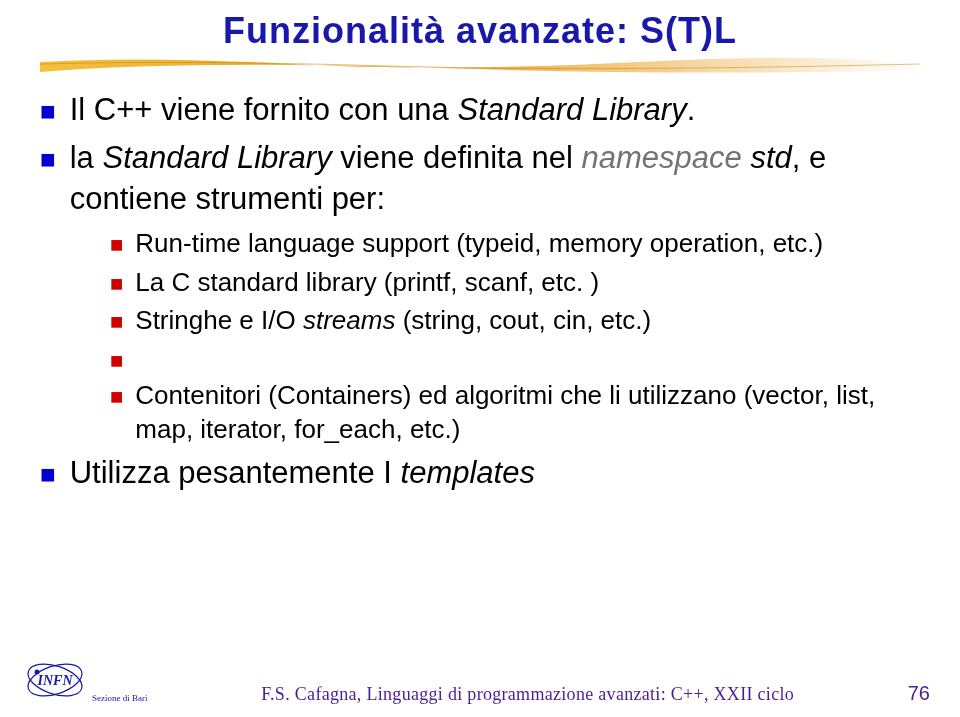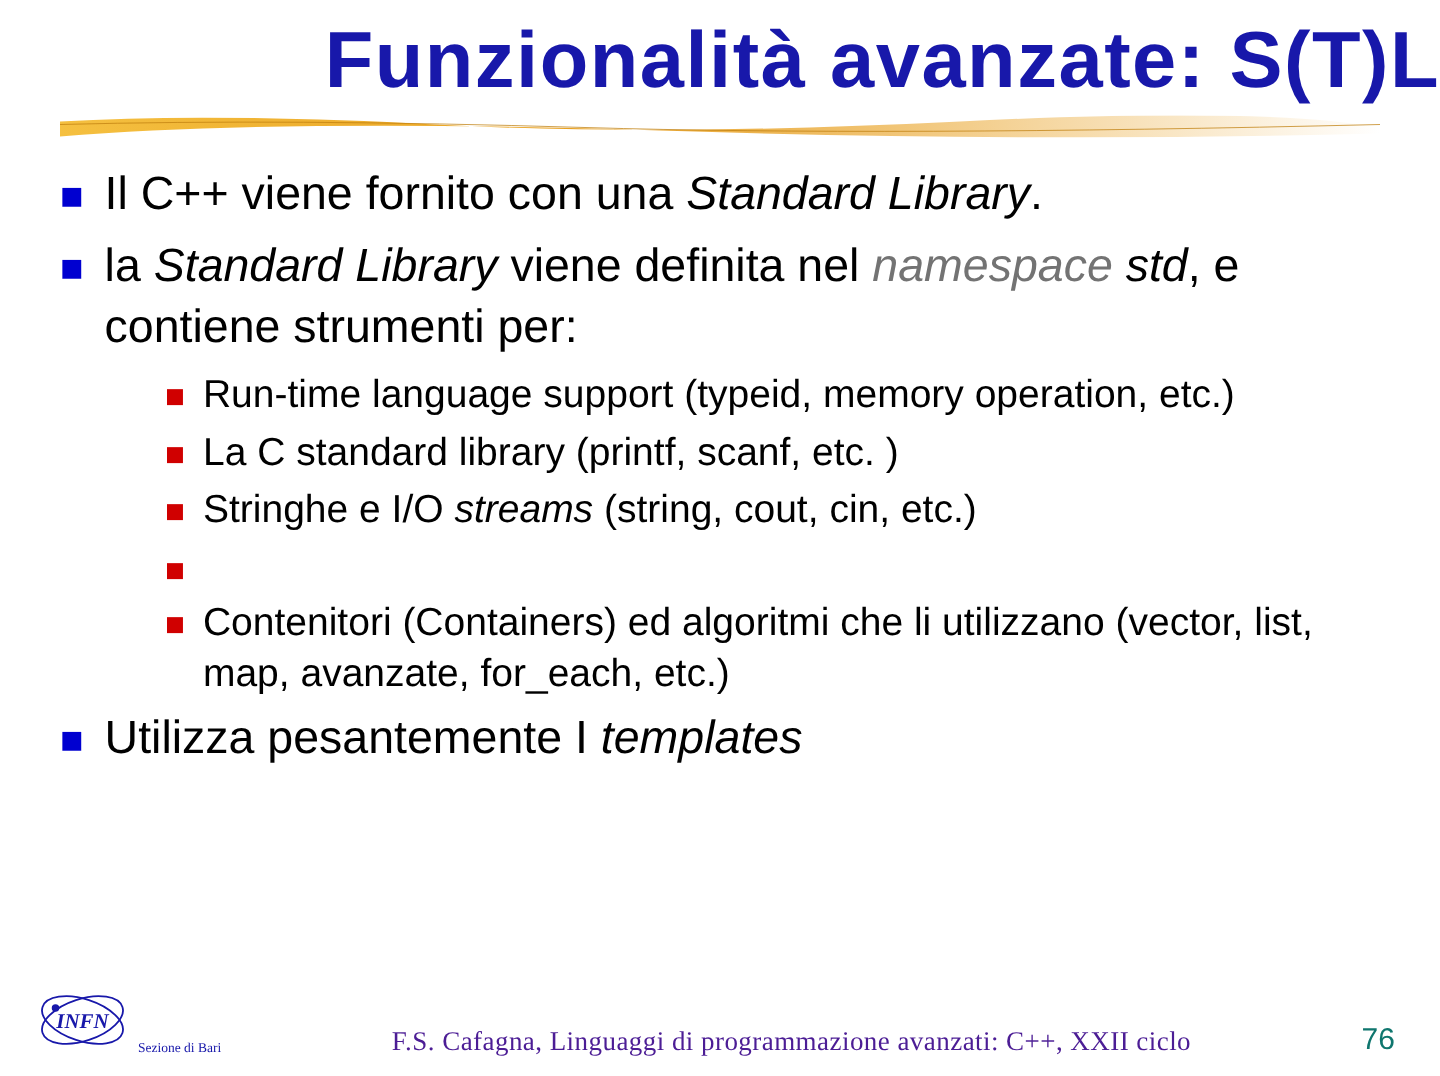--- a/index.html
+++ b/index.html
@@ -5,22 +5,22 @@
   * { margin: 0; padding: 0; box-sizing: border-box; }
   body {
     width: 960px;
     height: 717px;
     font-family: "Trebuchet MS", Verdana, sans-serif;
     background: #fff;
     position: relative;
     overflow: hidden;
   }
   .title {
-    text-align: right;
-    font-size: 53px;
+    text-align: center;
+    font-size: 36px;
     font-weight: bold;
     color: #1818aa;
     padding-top: 10px;
     letter-spacing: 1px;
   }
   .divider {
     margin: 6px 40px 0 40px;
     height: 18px;
     position: relative;
   }
@@ -91,21 +91,21 @@
     font-family: Georgia, serif;
   }
   .footer-text {
     font-size: 18px;
     color: #4c1d95;
     font-family: Georgia, serif;
     letter-spacing: 0.3px;
   }
   .page-num {
     font-size: 20px;
-    color: #0f766e;
+    color: #4c1d95;
   }
 </style>
 </head>
 <body>
 
 <div class="title">Funzionalità avanzate: S(T)L</div>
 
 <div class="divider">
   <svg viewBox="0 0 880 18" preserveAspectRatio="none">
     <defs>
@@ -149,21 +149,21 @@
       <span class="bullet">■</span>
       <span class="text">
         <span>Stringhe e I/O </span><span class="italic">streams</span><span> (string, cout, cin, etc.)</span>
       </span>
     </div>
     <div class="lvl2">
       <span class="bullet">■</span>
     </div>
     <div class="lvl2">
       <span class="bullet">■</span>
-      <span class="text">Contenitori (Containers) ed algoritmi che li utilizzano (vector, list, map, avanzate, for_each, etc.)</span>
+      <span class="text">Contenitori (Containers) ed algoritmi che li utilizzano (vector, list, map, iterator, for_each, etc.)</span>
     </div>
   </div>
 
   <div class="lvl1">
     <span class="bullet">■</span>
     <span class="text">
       <span>Utilizza pesantemente I </span><span class="italic">templates</span>
     </span>
   </div>
 

